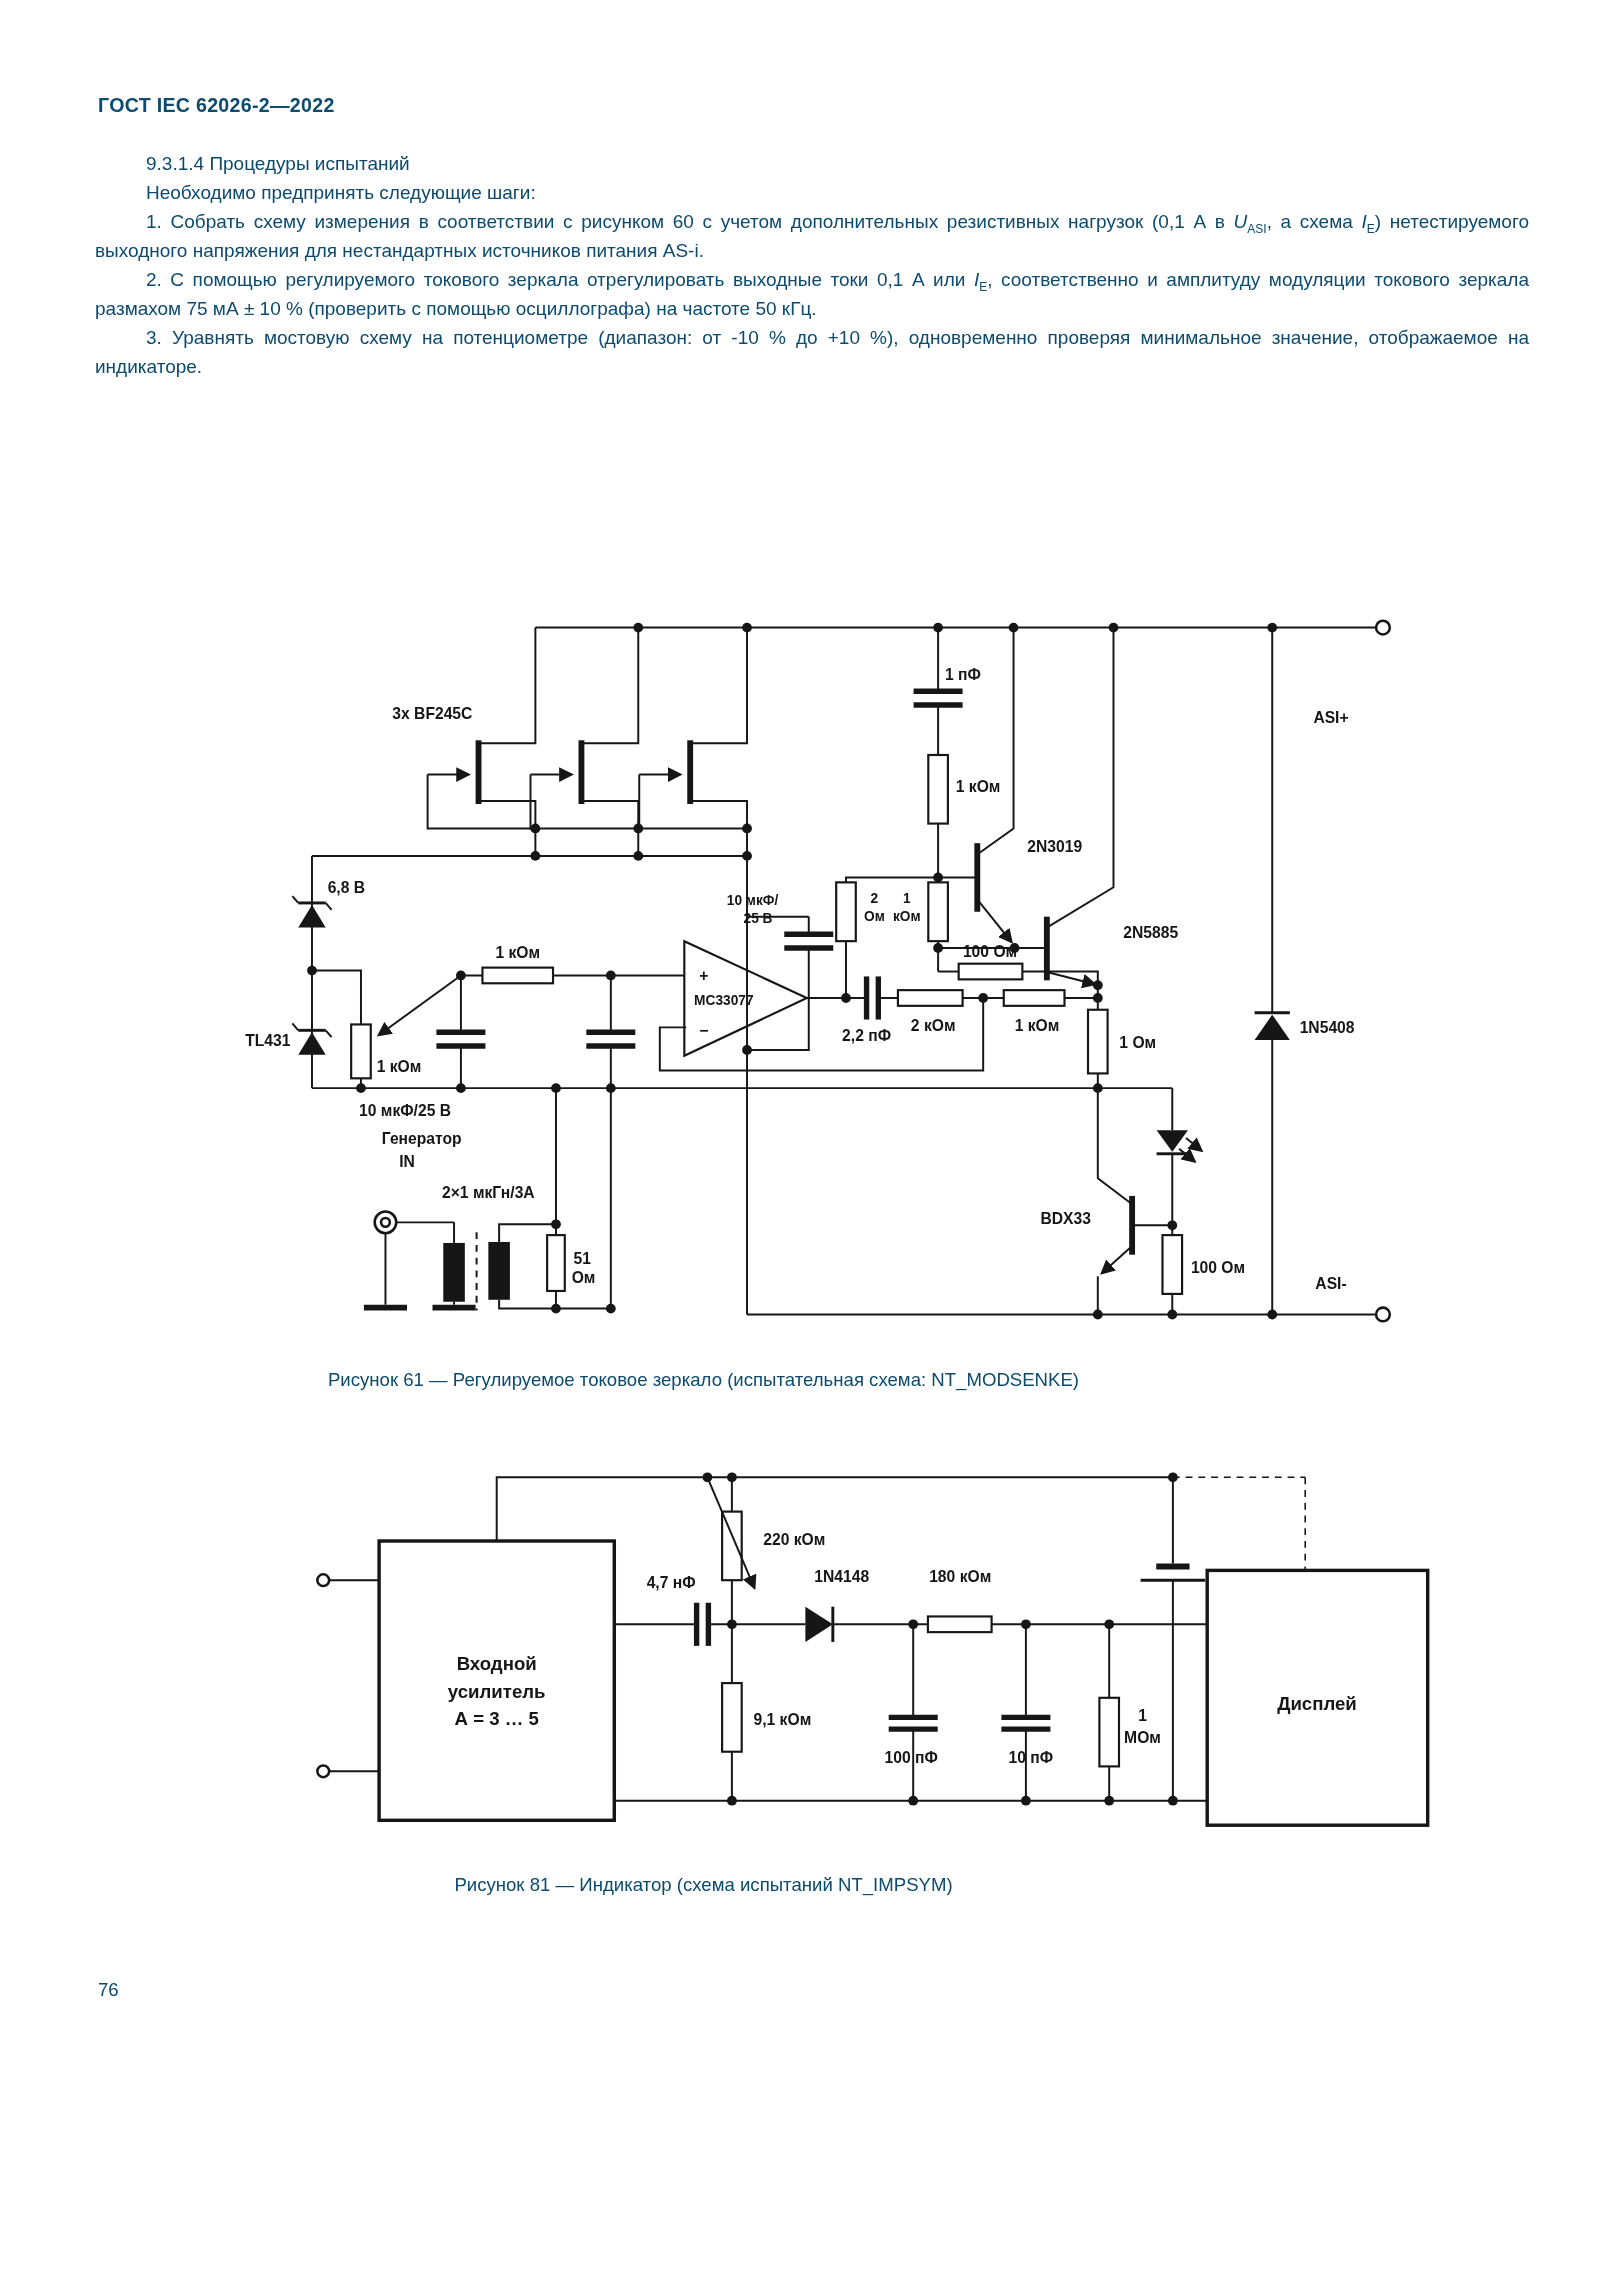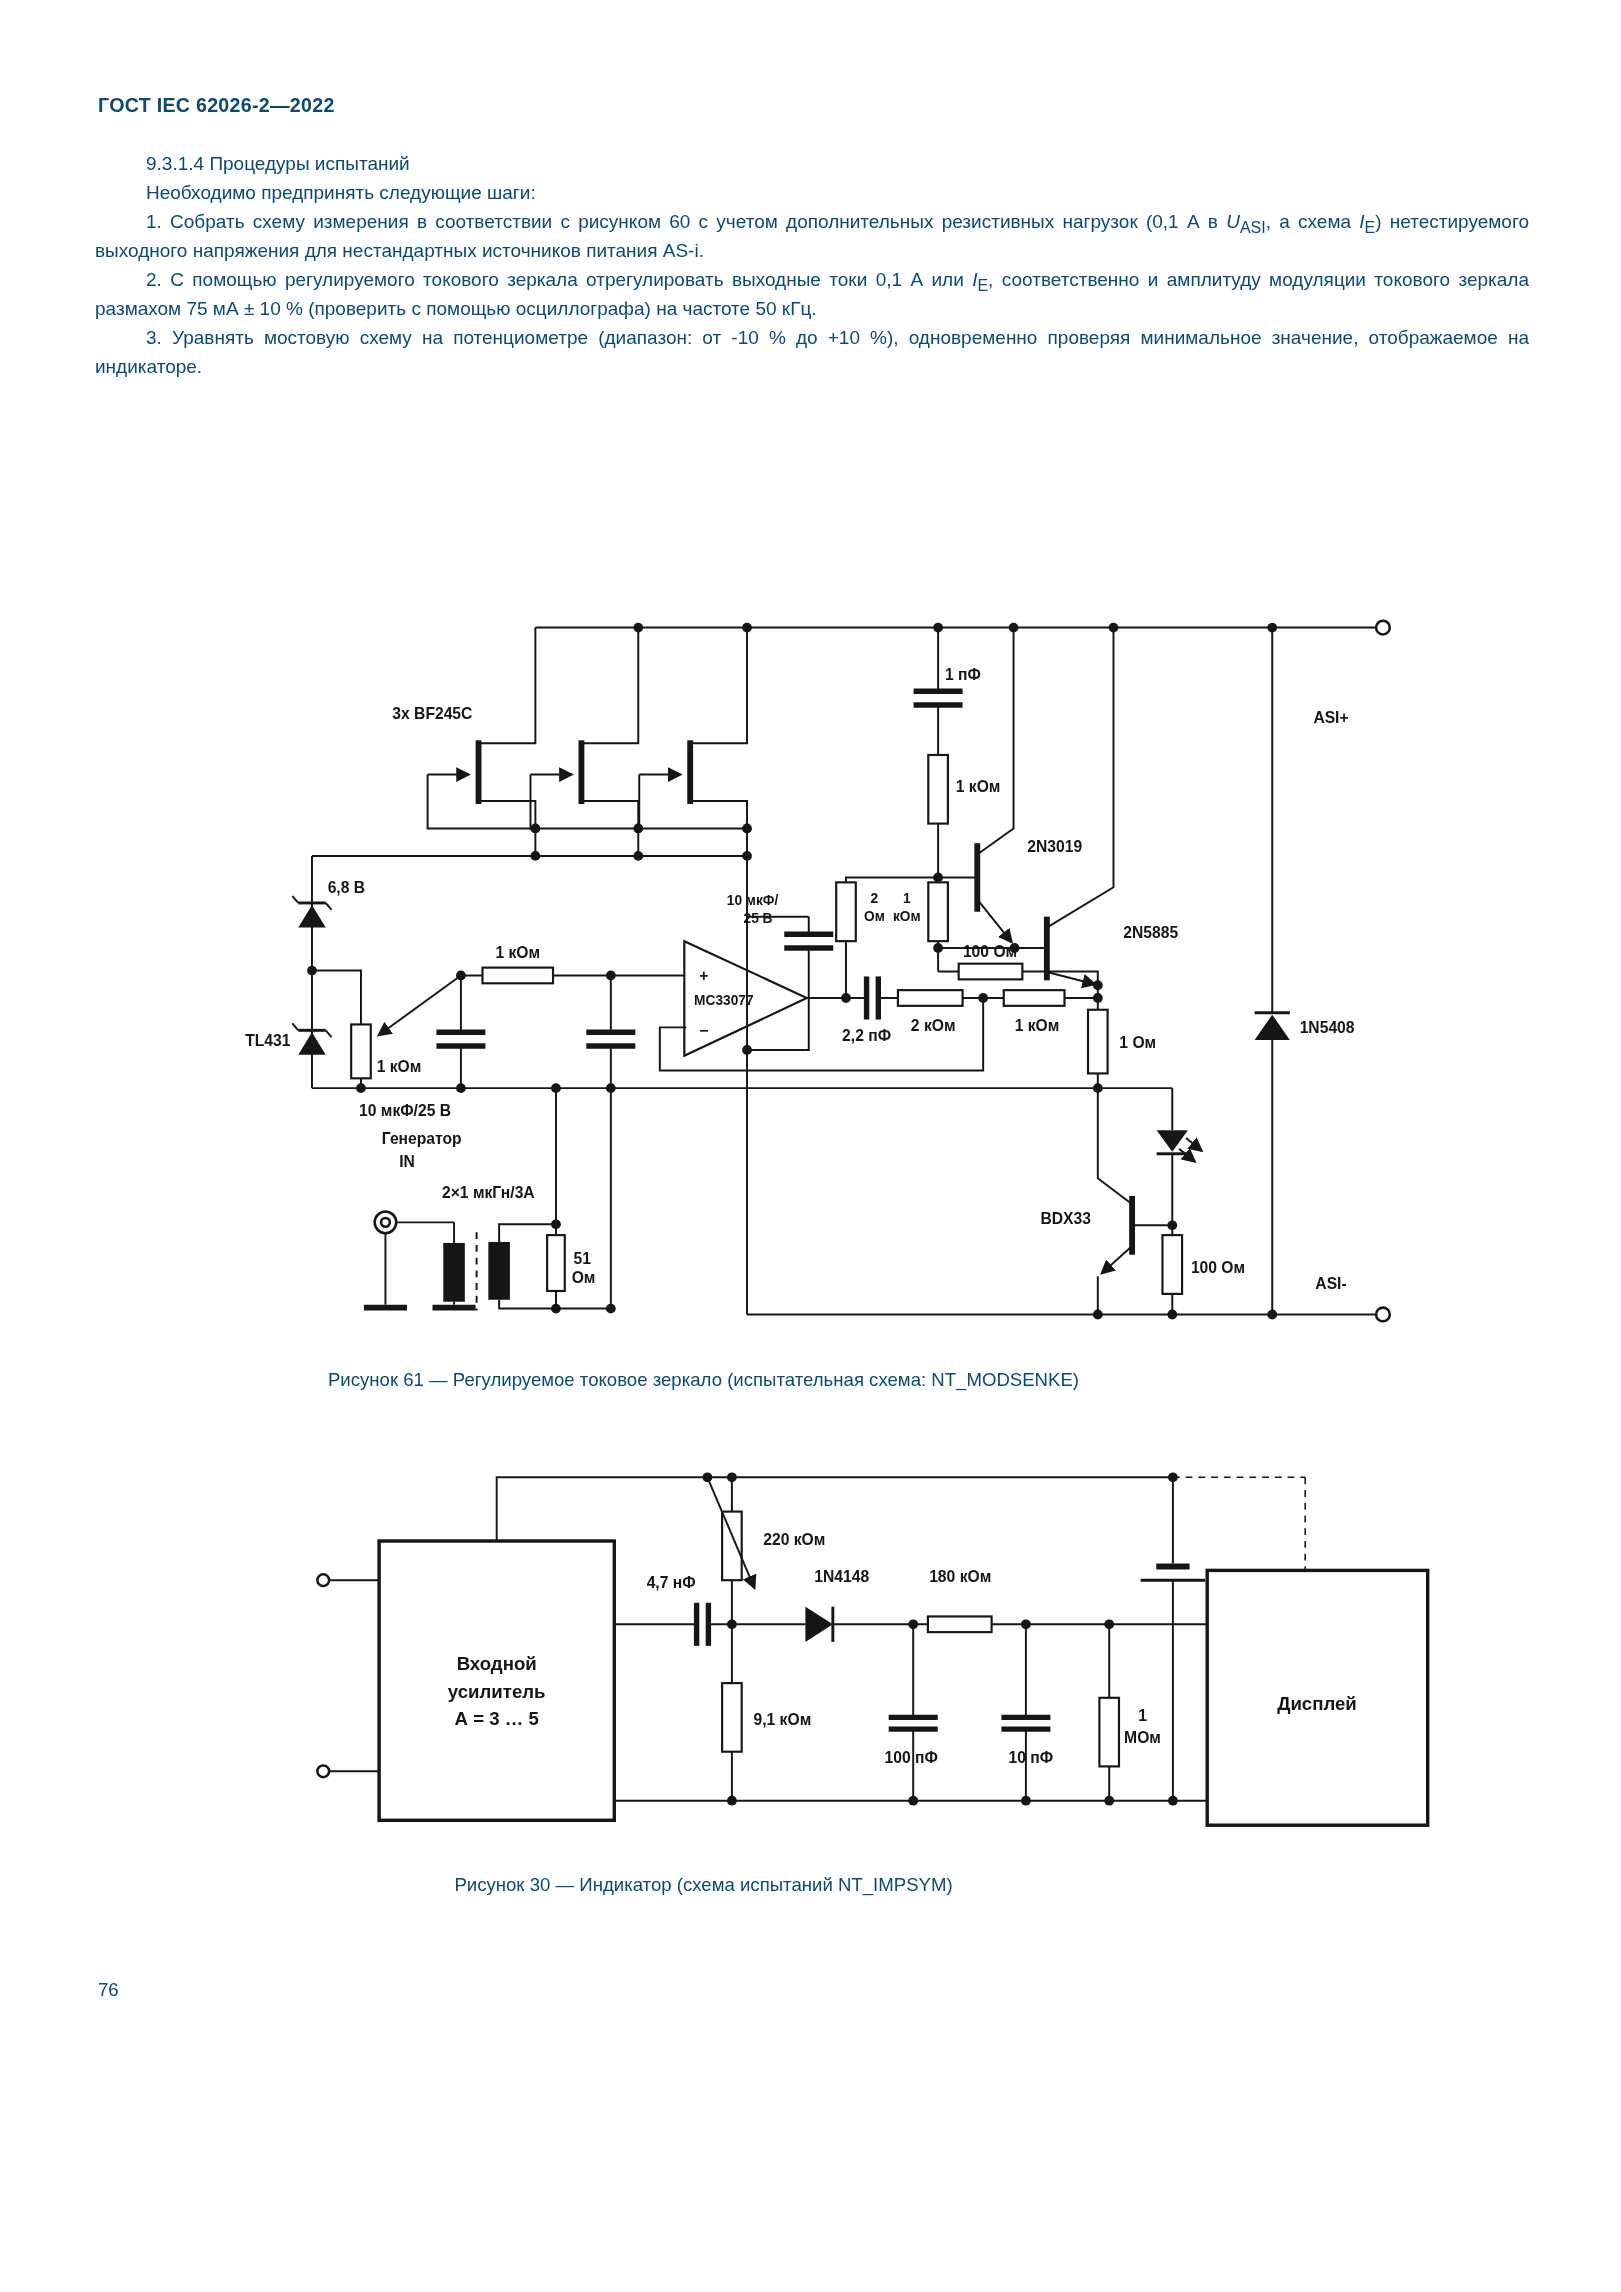--- a/index.html
+++ b/index.html
@@ -1,21 +1,21 @@
 <!DOCTYPE html>
 <html><head>
 <meta charset="utf-8">
 <style>
   html,body{margin:0;padding:0;background:#e8e8e8;}
   .page{position:relative;width:1621px;height:2293px;background:#ffffff;margin:0 auto;
         font-family:"Liberation Sans", sans-serif;color:#0c4a6e;overflow:hidden;}
   .doc-header{position:absolute;left:98px;top:94px;font-size:19.6px;font-weight:bold;letter-spacing:0.3px;}
   .body-text{position:absolute;left:95px;top:149px;width:1434px;}
   .body-text p{margin:0;text-indent:51px;text-align:justify;font-size:19px;line-height:29px;}
-  .body-text sub{font-size:16px;line-height:0;}
+  .body-text sub{font-size:12px;line-height:0;}
   .fig{position:absolute;}
   .fig svg{display:block;}
   .caption{position:absolute;left:0;width:1407px;text-align:center;font-size:18.6px;}
   .page-number{position:absolute;left:98px;top:1979px;font-size:18.6px;}
   
   .w{stroke:#161616;stroke-width:2;fill:none;}
   .w3{stroke:#161616;stroke-width:3;fill:none;}
   .thick{stroke:#161616;stroke-width:5.5;fill:none;}
   .bar{stroke:#161616;stroke-width:6;fill:none;}
   .comp{fill:#ffffff;stroke:#161616;stroke-width:2.2;}
@@ -413,17 +413,17 @@
         <circle class="dot" cx="905" cy="375" r="5"></circle>
       </g>
 
       <g>
         <rect class="comp" x="940" y="140" width="225" height="260" style="stroke-width:3.5"></rect>
         <text class="lbb" x="1052" y="282" text-anchor="middle">Дисплей</text>
       </g>
     </svg>
   </div>
 
-  <div class="caption" style="top:1874px;">Рисунок 30 — Индикатор (схема испытаний NT_IMPSYM)</div>
+  <div class="caption" style="top:1874px;">Рисунок 81 — Индикатор (схема испытаний NT_IMPSYM)</div>
 
   <div class="page-number">76</div>
 </div>
 
 
 </body></html>

